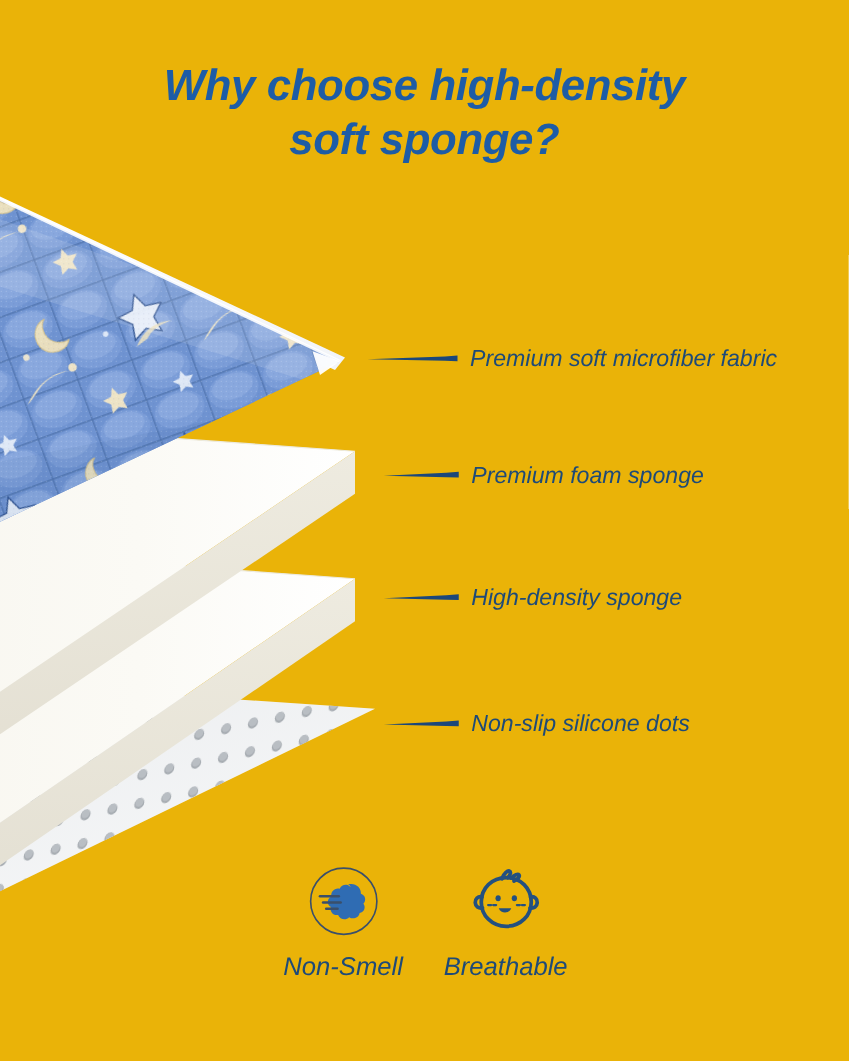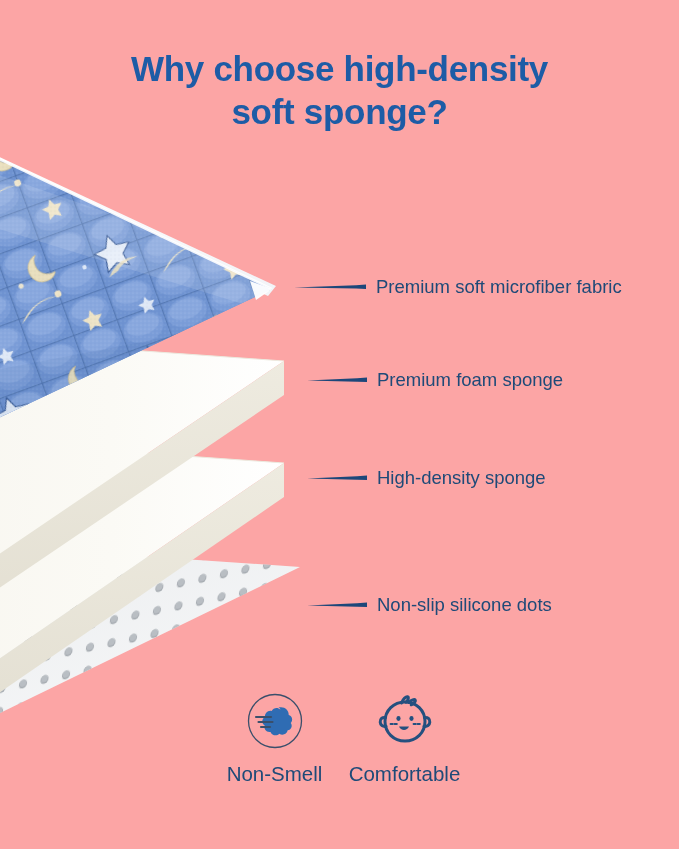--- a/index.html
+++ b/index.html
@@ -3,21 +3,21 @@
 <meta charset="utf-8">
 <style>
   html,body{margin:0;padding:0;}
   body{
     width:679px;height:849px;
     background:#ffffff;
     font-family:"Liberation Sans","DejaVu Sans",sans-serif;
     overflow:hidden;
     position:relative;
   }
-  #page{position:relative;width:679px;height:849px;overflow:hidden;background:#fca5a5;}
+  #page{position:relative;width:679px;height:849px;overflow:hidden;background:#eab308;font-style:italic;}
 
   
   .title-block{
     position:absolute;left:0;top:48px;width:679px;
     text-align:center;
     color:#1d5ca6;
     font-weight:bold;
     font-size:35px;
     line-height:1.22;
     letter-spacing:-0.3px;
@@ -197,21 +197,21 @@
       <span class="ctext">Premium foam sponge</span>
     </div>
 
     <div class="callout" style="left:285px;top:469px;justify-content:space-between;">
       <svg class="leader" width="62" height="14" viewBox="0 0 62 14" xmlns="http://www.w3.org/2000/svg">
         <path d="M0 7.6 L50 5.2 L60 4.4 L60 9.0 L50 8.8 Z" fill="#1c477a"></path>
       </svg>
       <span class="ctext">High-density sponge</span>
     </div>
 
-    <div class="callout" style="left:285px;top:596px;">
+    <div class="callout" style="left:285px;top:570px;">
       <svg class="leader" width="62" height="14" viewBox="0 0 62 14" xmlns="http://www.w3.org/2000/svg">
         <path d="M0 7.6 L50 5.2 L60 4.4 L60 9.0 L50 8.8 Z" fill="#1c477a"></path>
       </svg>
       <span class="ctext">Non-slip silicone dots</span>
     </div>
   </div>
 
   <div class="features">
 
     <div class="feature">
@@ -255,17 +255,17 @@
           <g stroke="#24507f" stroke-width="1.8" stroke-linecap="round">
             <path d="M15.5 33 h2.4"></path>
               <path d="M19.5 33 h2.4"></path>
             <path d="M38.5 33 h2.4"></path>
               <path d="M42.5 33 h2.4"></path>
           </g>
 
           <path d="M24 35.5 c1.8 4.6 8.2 4.6 10 0 z" fill="#24507f"></path>
         </svg>
       </span>
-      <span class="flabel">Comfortable</span>
+      <span class="flabel">Breathable</span>
     </div>
   </div>
 
 </div>
 
 </body></html>

